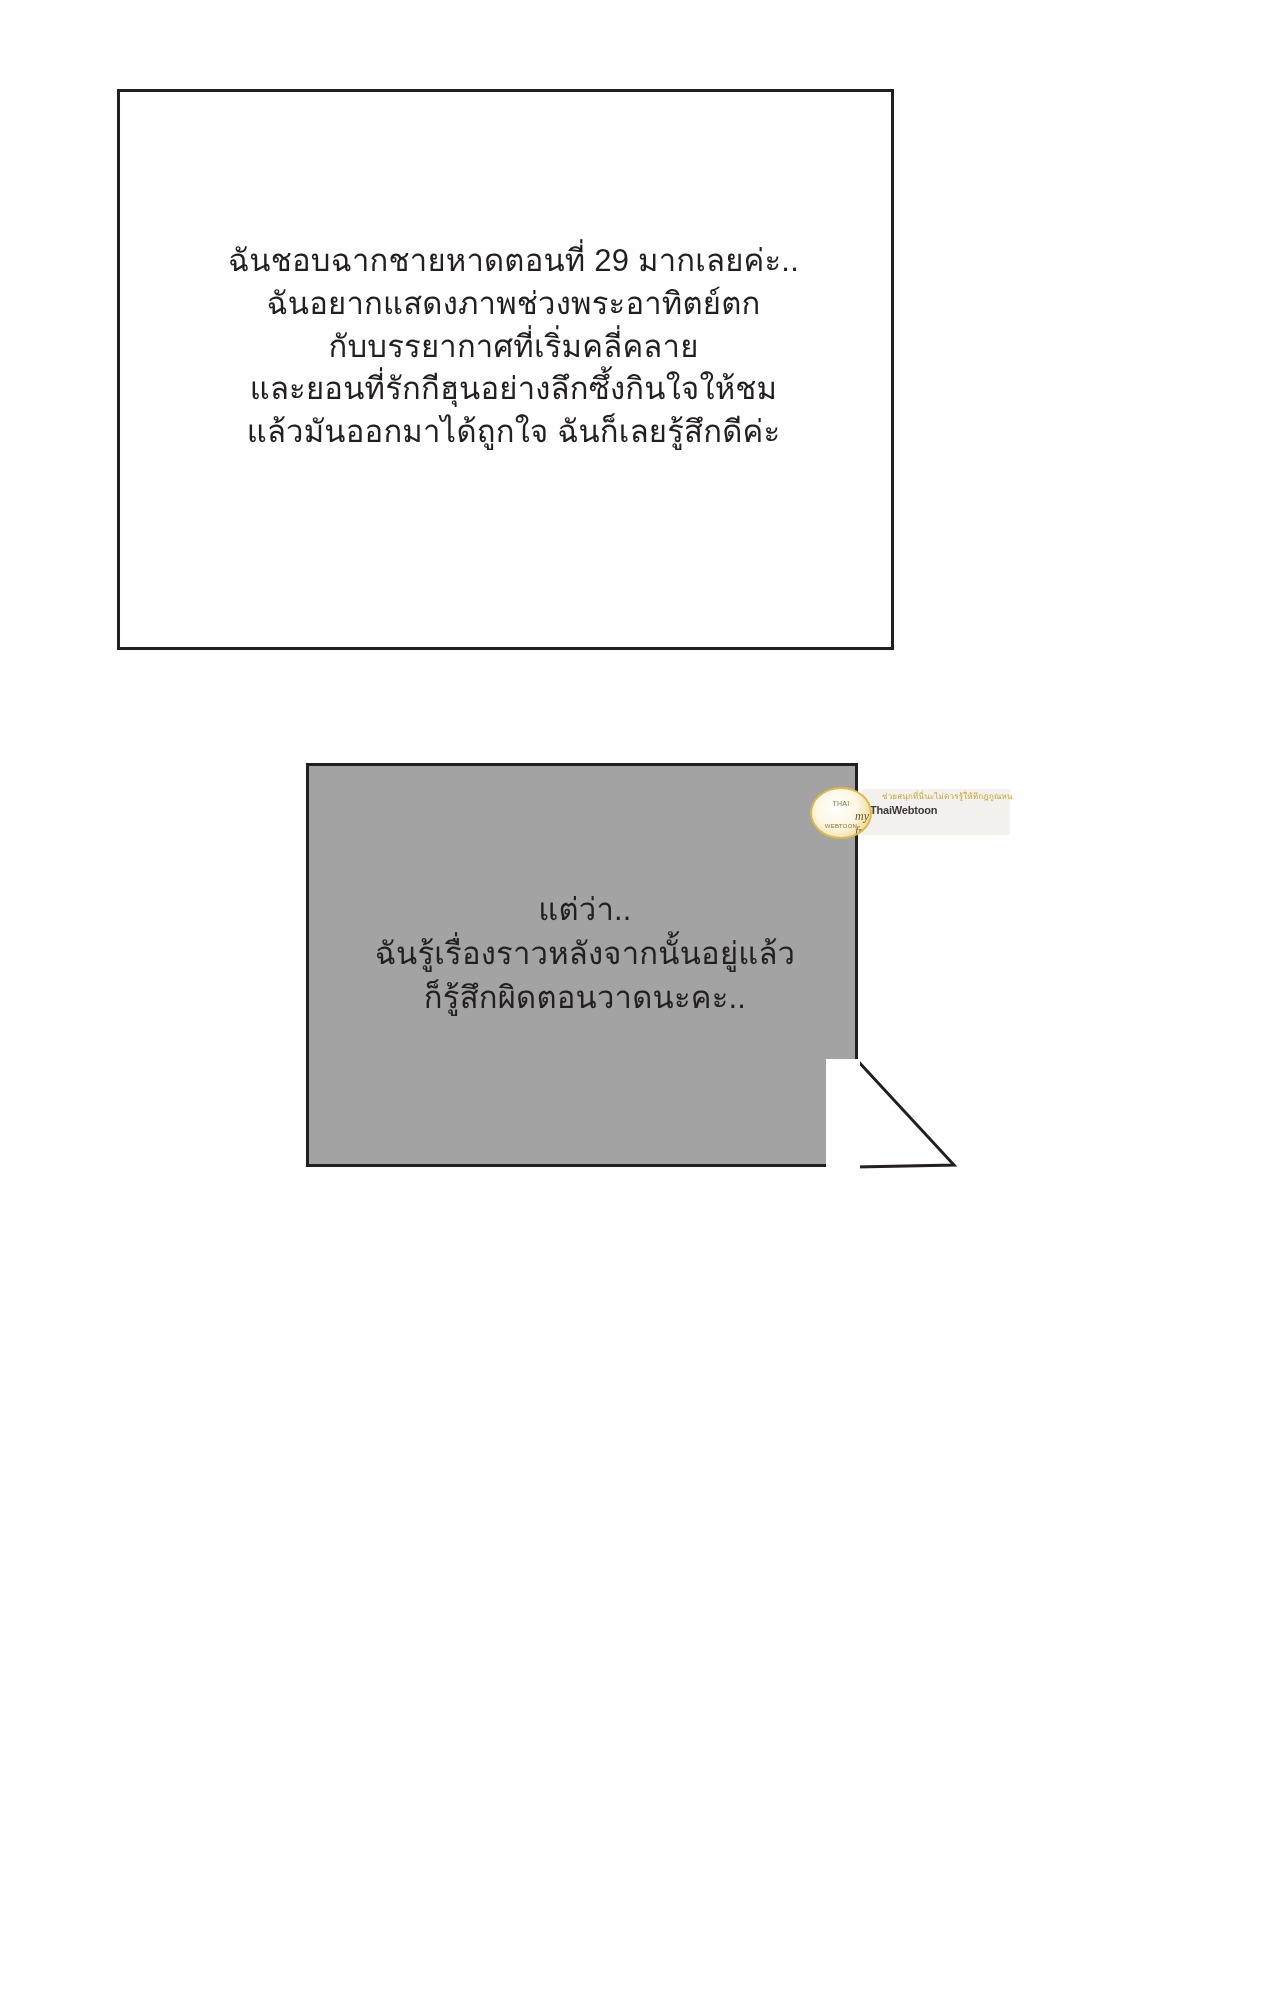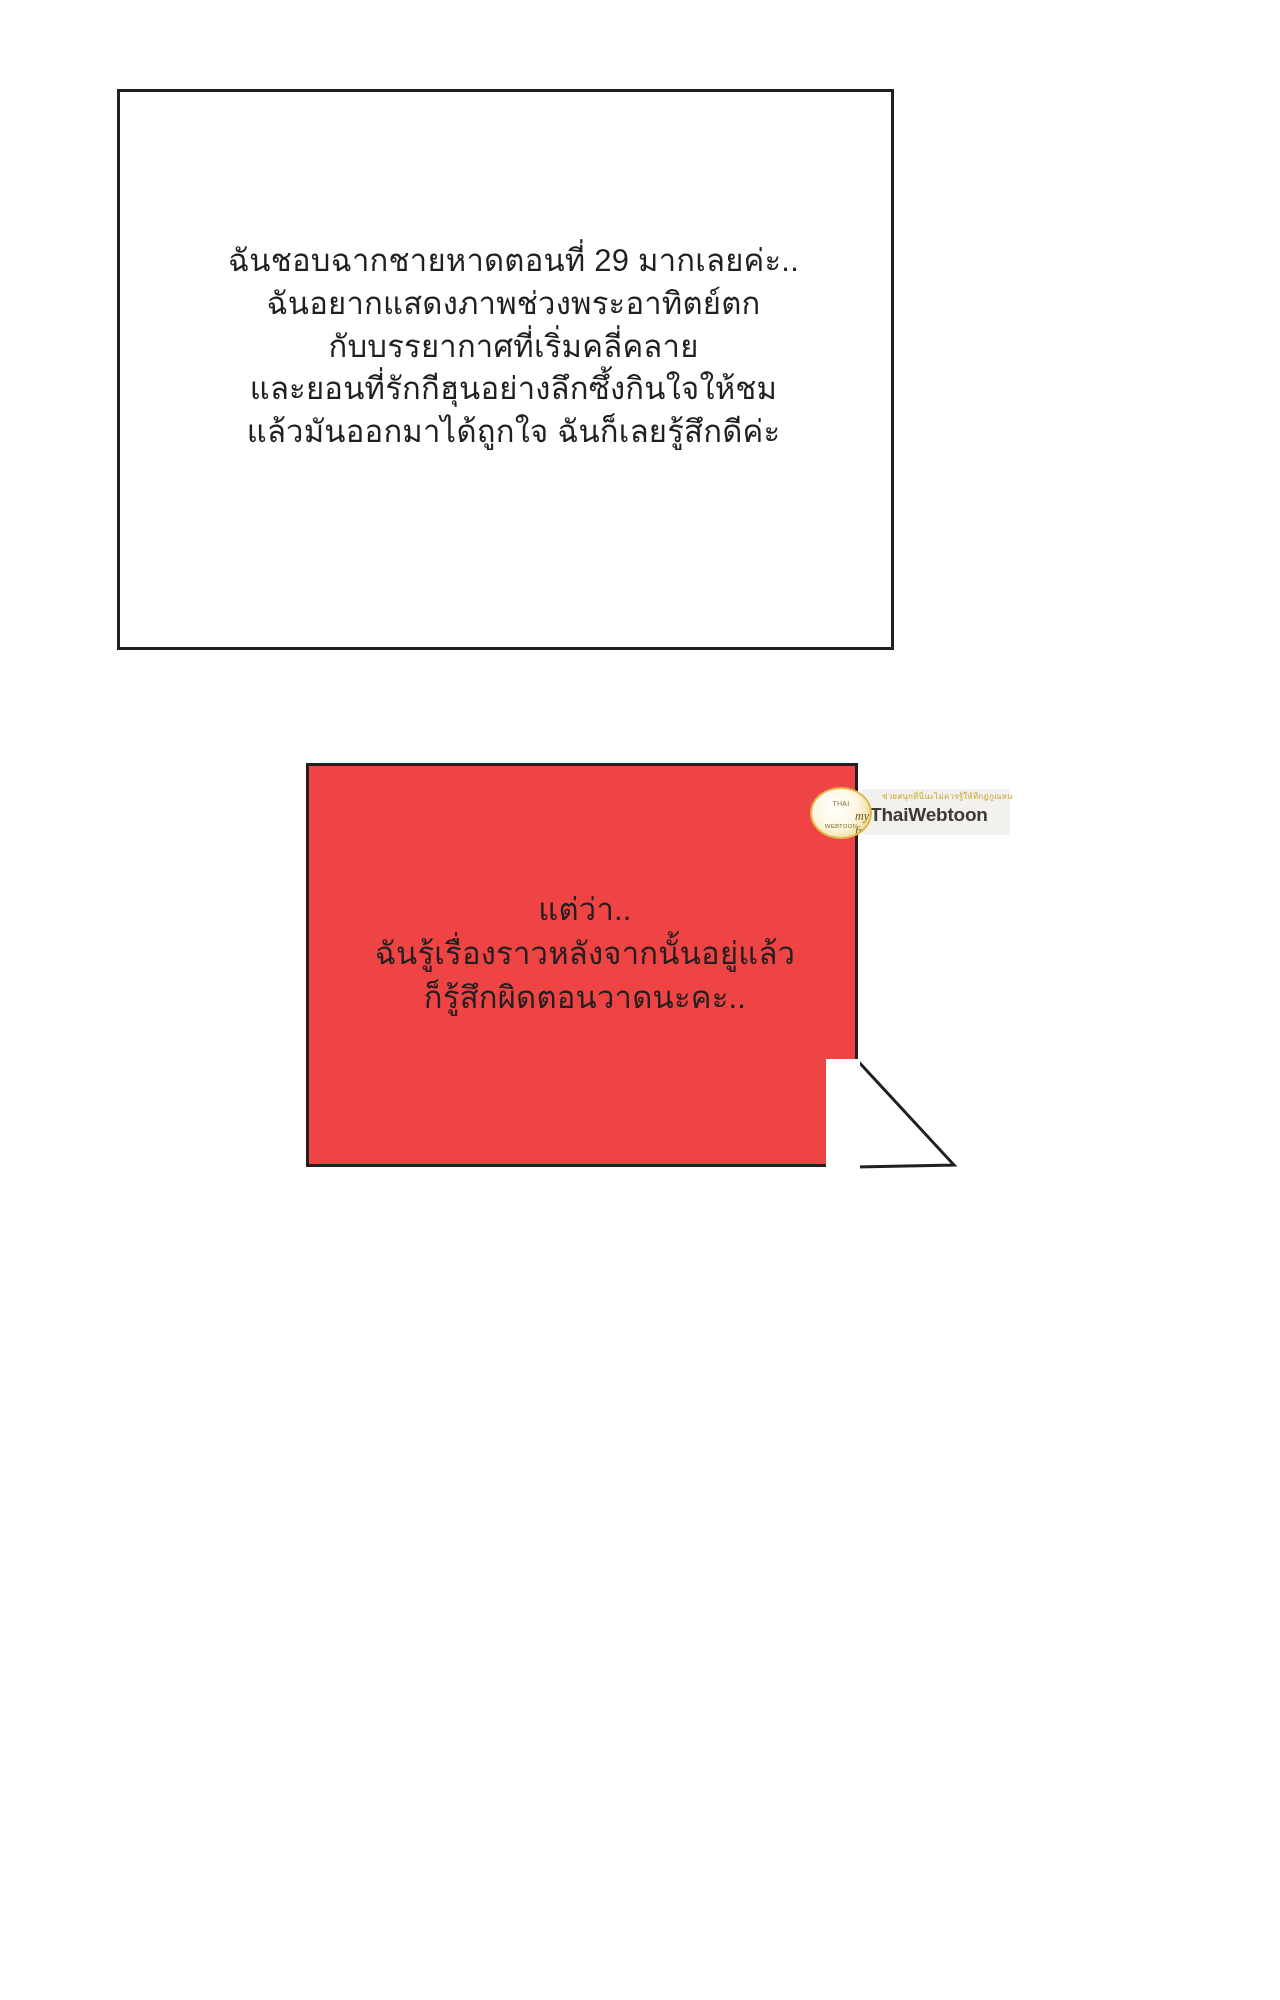--- a/index.html
+++ b/index.html
@@ -54,21 +54,21 @@
     width: 660px;
     height: 410px;
   }
   .panel-two {
     position: absolute;
     left: 0;
     top: 0;
     width: 552px;
     height: 404px;
     border: 3px solid #231f20;
-    background: #ef4444;
+    background: #a3a3a3;
     box-sizing: border-box;
   }
   .panel-two-text {
     position: absolute;
     left: 0;
     width: 552px;
     top: 122px;
     text-align: center;
     font-size: 31px;
     line-height: 1.42;
@@ -111,21 +111,21 @@
     color: #c9a227;
     letter-spacing: 0.2px;
     white-space: nowrap;
     margin-left: 12px;
   }
   .wm-name {
     position: absolute;
     left: 60px;
     top: 17px;
     width: 140px;
-    font-size: 19px;
+    font-size: 11px;
     font-weight: bold;
     color: #3d3a35;
     letter-spacing: -0.2px;
     white-space: nowrap;
   }
   .wm-badge {
     position: absolute;
     left: 0px;
     top: 0px;
     width: 62px;

